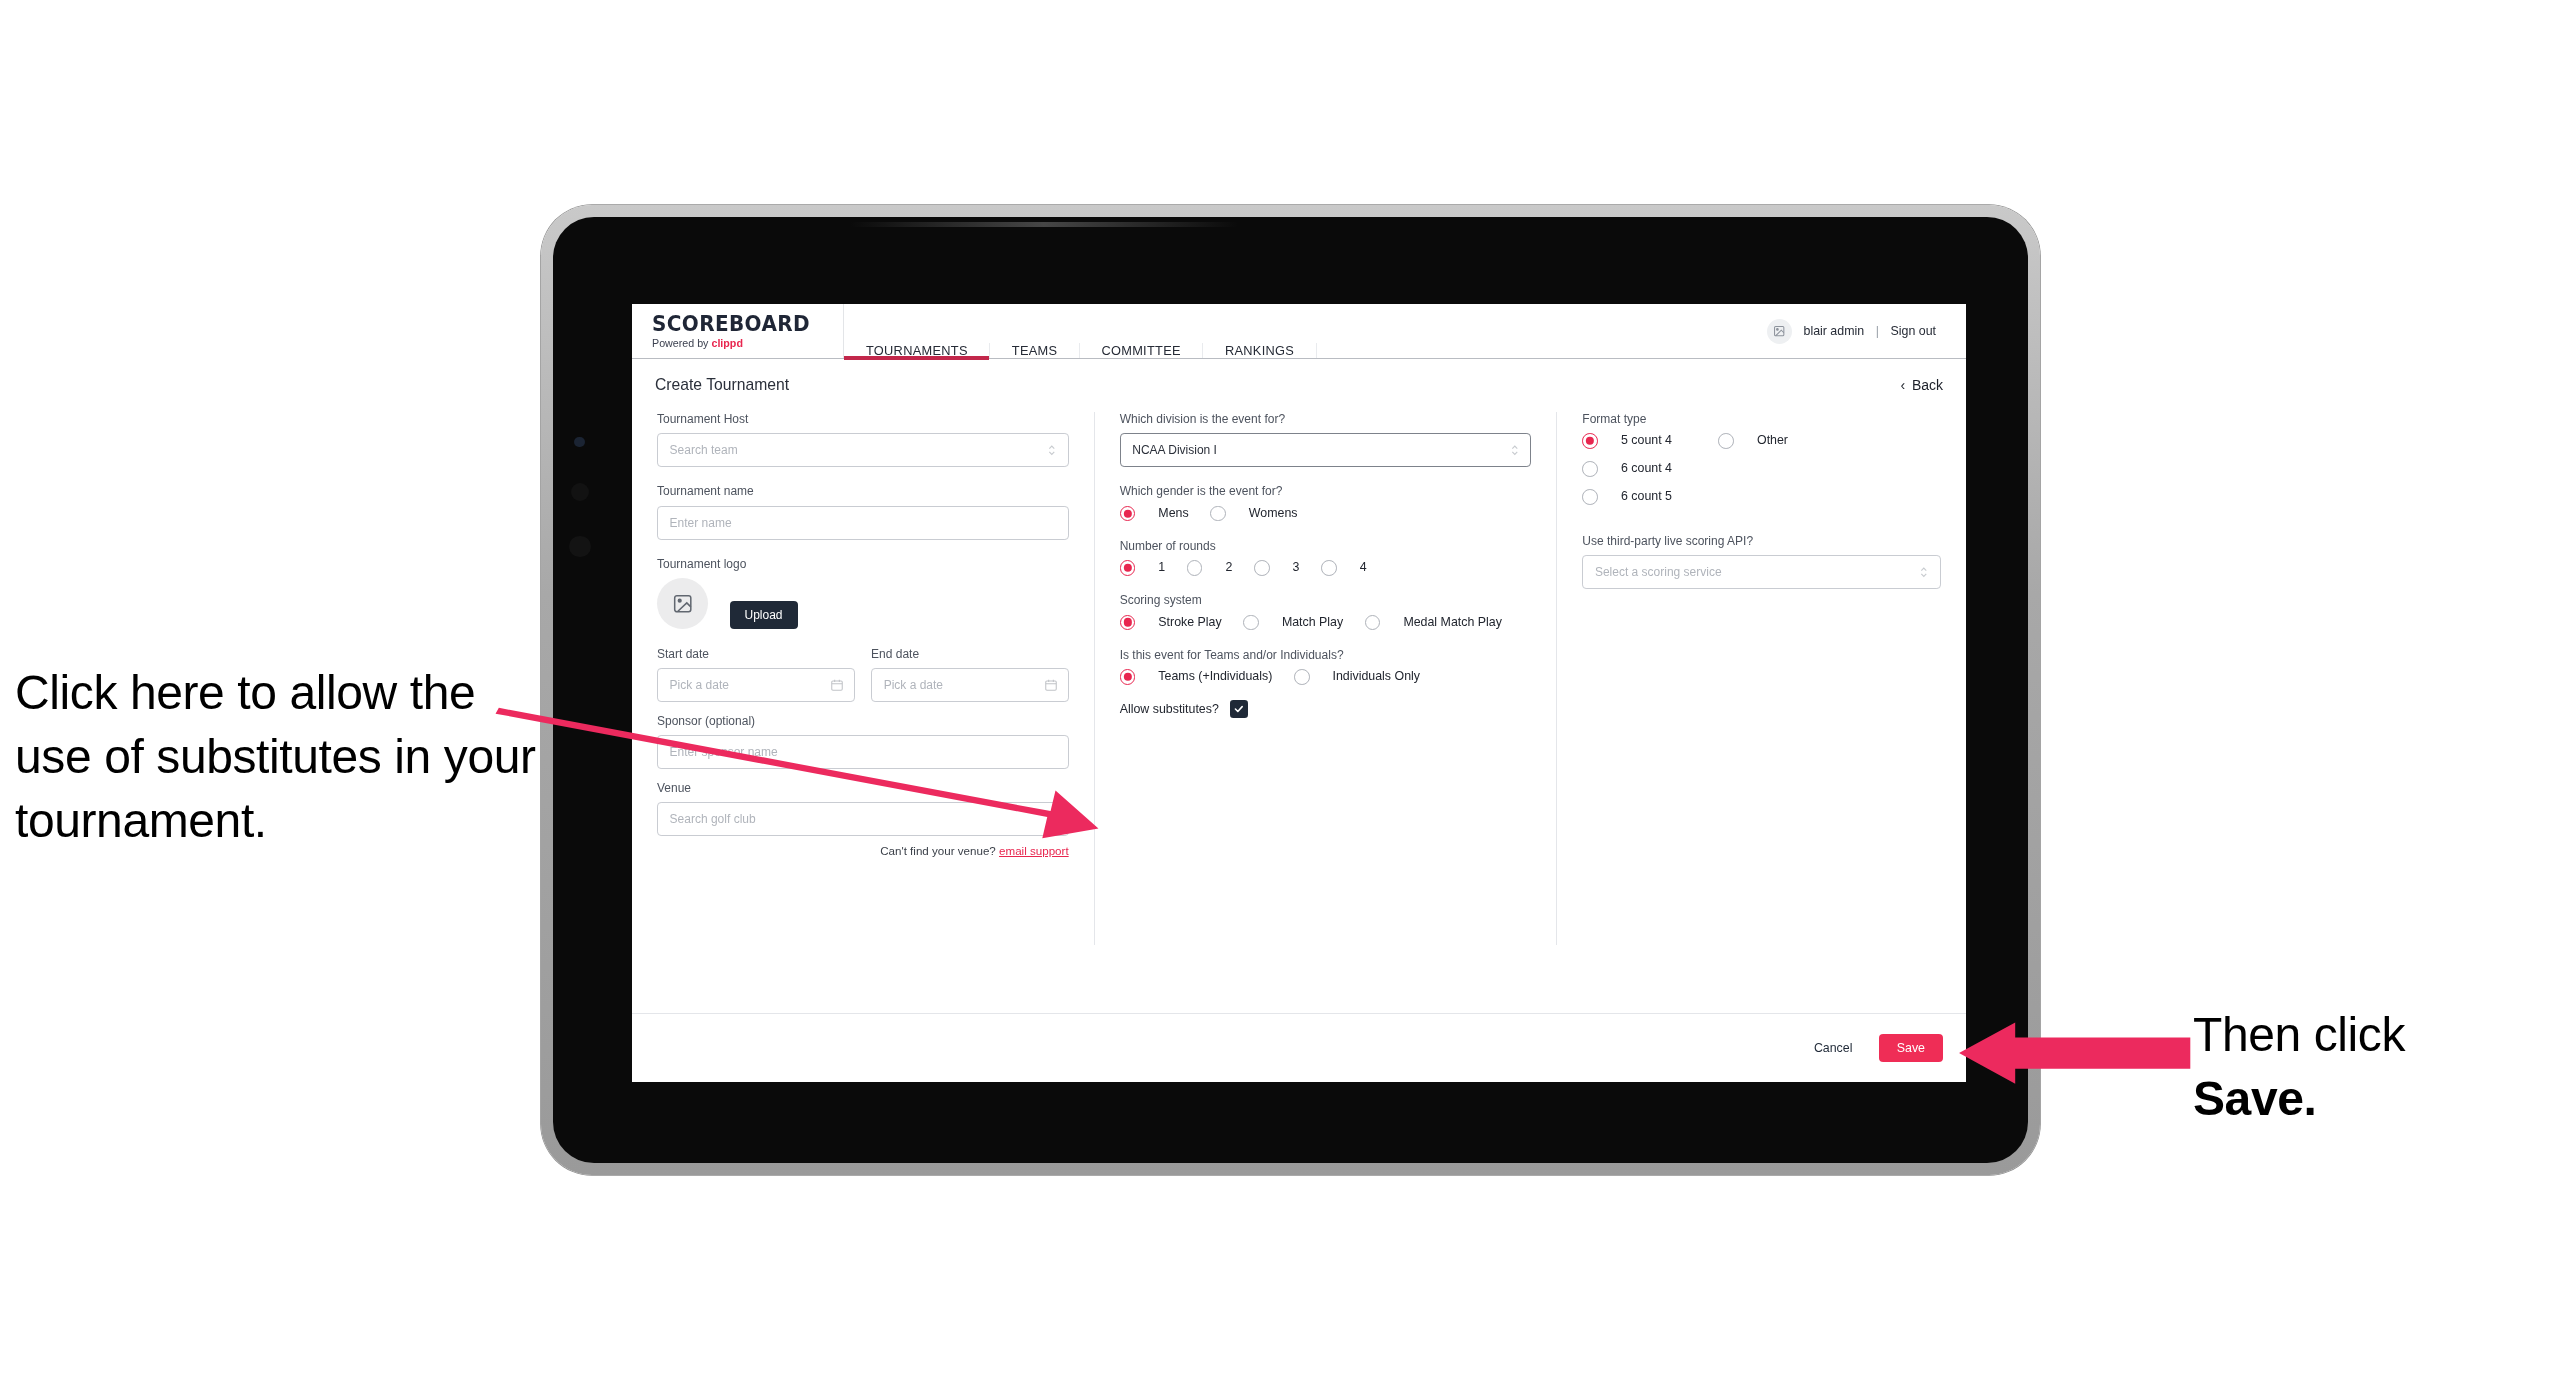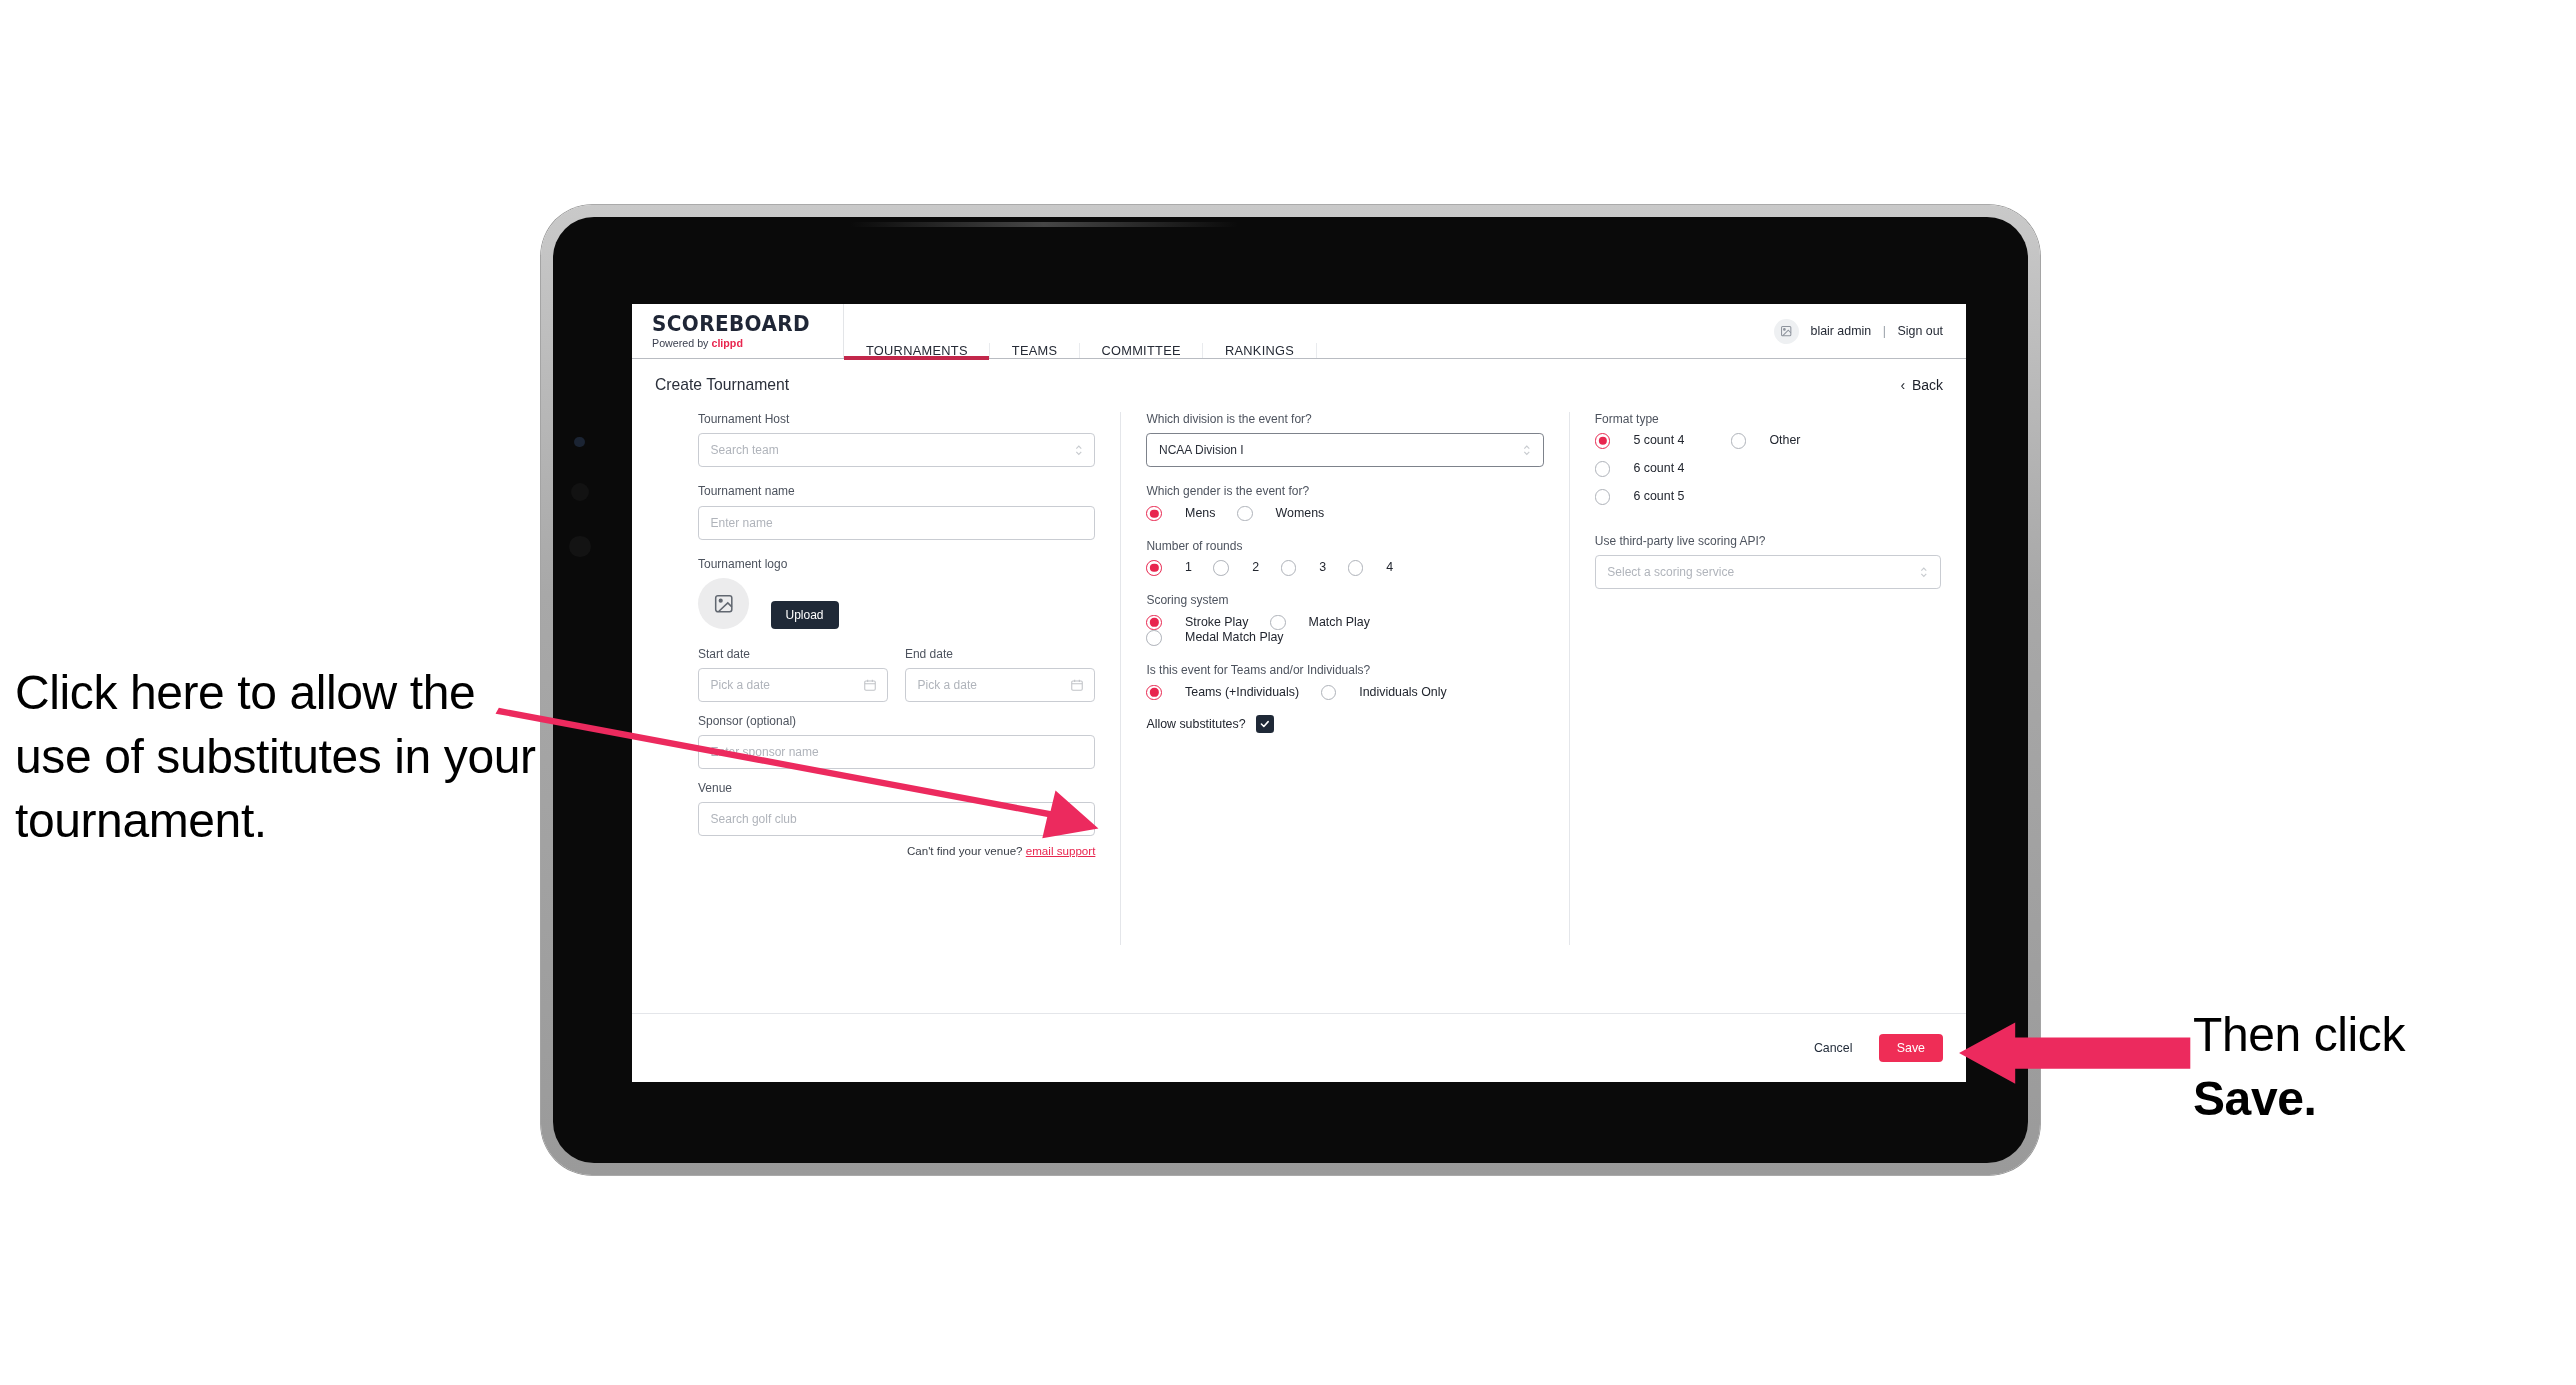--- a/index.html
+++ b/index.html
@@ -72,21 +72,21 @@
     font-size: 12.8px; letter-spacing: 0.3px; color: #262b36;
     border-right: 0.8px solid #e9ebee; position: relative; cursor: pointer;
     white-space: nowrap;
   }
   .navtab.active::after {
     content:""; position:absolute; left:0; right:0; bottom:-1.7px; height:3.3px;
     background:#c2274b;
   }
   .appbar-right {
     margin-left: auto; display: flex; align-items: center; gap: 11.6px;
-    padding-right: 23px; font-size: 12.4px; color: #262b36;
+    padding-right: 30px; font-size: 12.4px; color: #262b36;
   }
   .avatar {
     width: 25px; height: 25px; border-radius: 50%;
     background: #eef0f2; display: flex; align-items: center; justify-content: center;
   }
   .avatar svg { width: 12.4px; height: 12.4px; }
   .sep { color: #9aa0a8; }
   .signout { cursor: pointer; }
 
   
@@ -96,21 +96,21 @@
     text-align: center;
   }
   .page-title { font-size: 15.7px; color: #2a2f3a; }
   .back-link {
     display: flex; align-items: center; gap: 6.6px;
     font-size: 14px; color: #1c2029; cursor: pointer;
   }
   .back-chev { font-size: 14px; color:#1c2029; }
 
   
-  .cols { display: flex; height: 545px; padding: 11.6px 0 0 0; margin-left: 41px; }
+  .cols { display: flex; height: 545px; padding: 11.6px 0 0 0; }
   .col { padding: 0 25px; }
   .col-1 { width: 463px; border-right: 0.8px solid #e4e6ea; }
   .col-2 { width: 463px; border-right: 0.8px solid #e4e6ea; }
   .col-3 { width: 409px; }
 
   .field-label {
     font-size: 12px; color: #4d535e; margin-bottom: 7.4px; margin-top: 0;
   }
   .gap { height: 17.3px; }
   .gap-s { height: 11.6px; }

